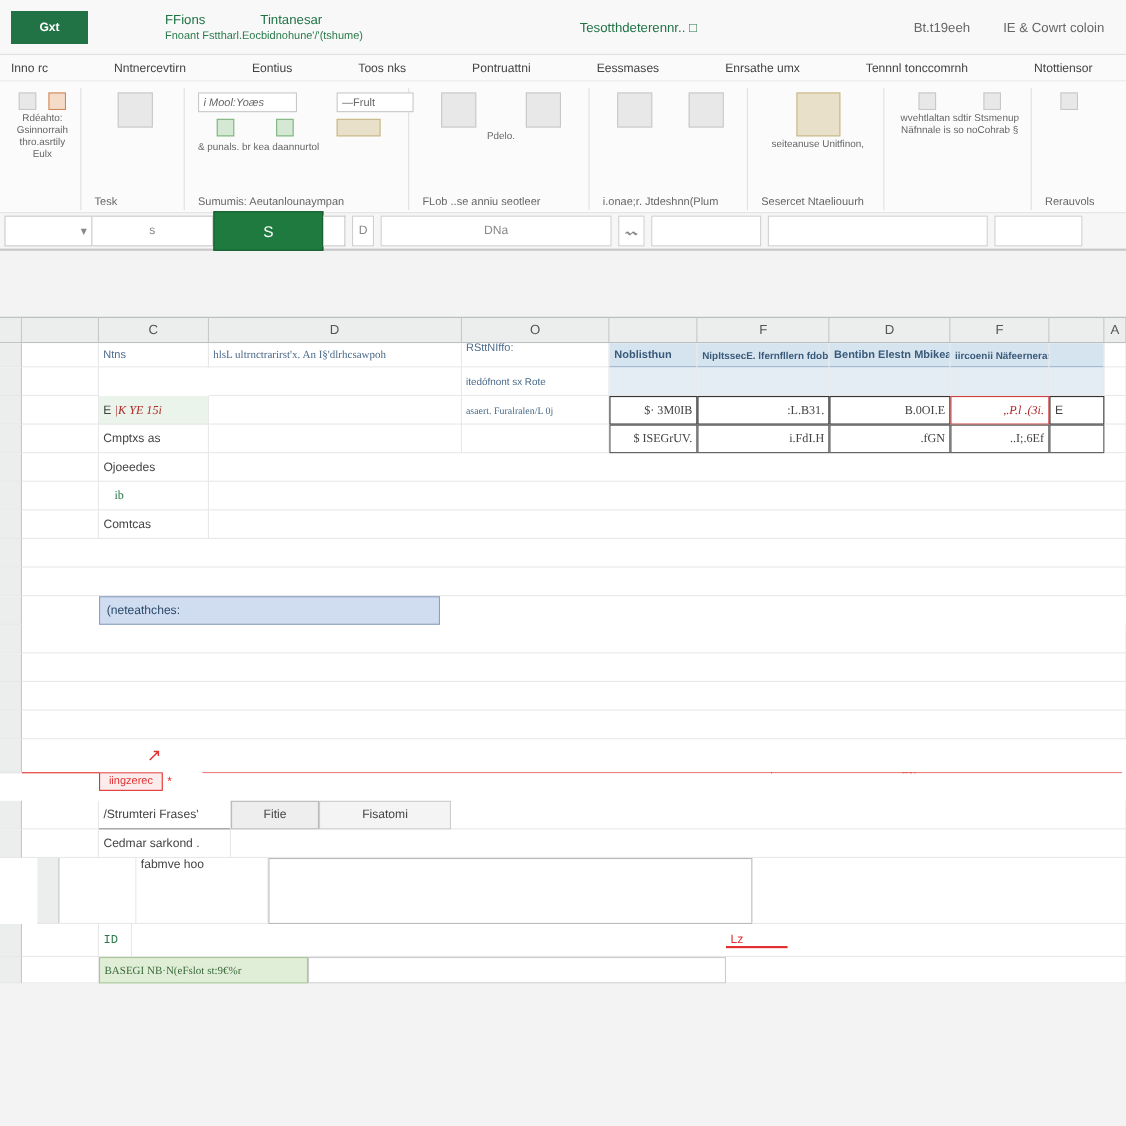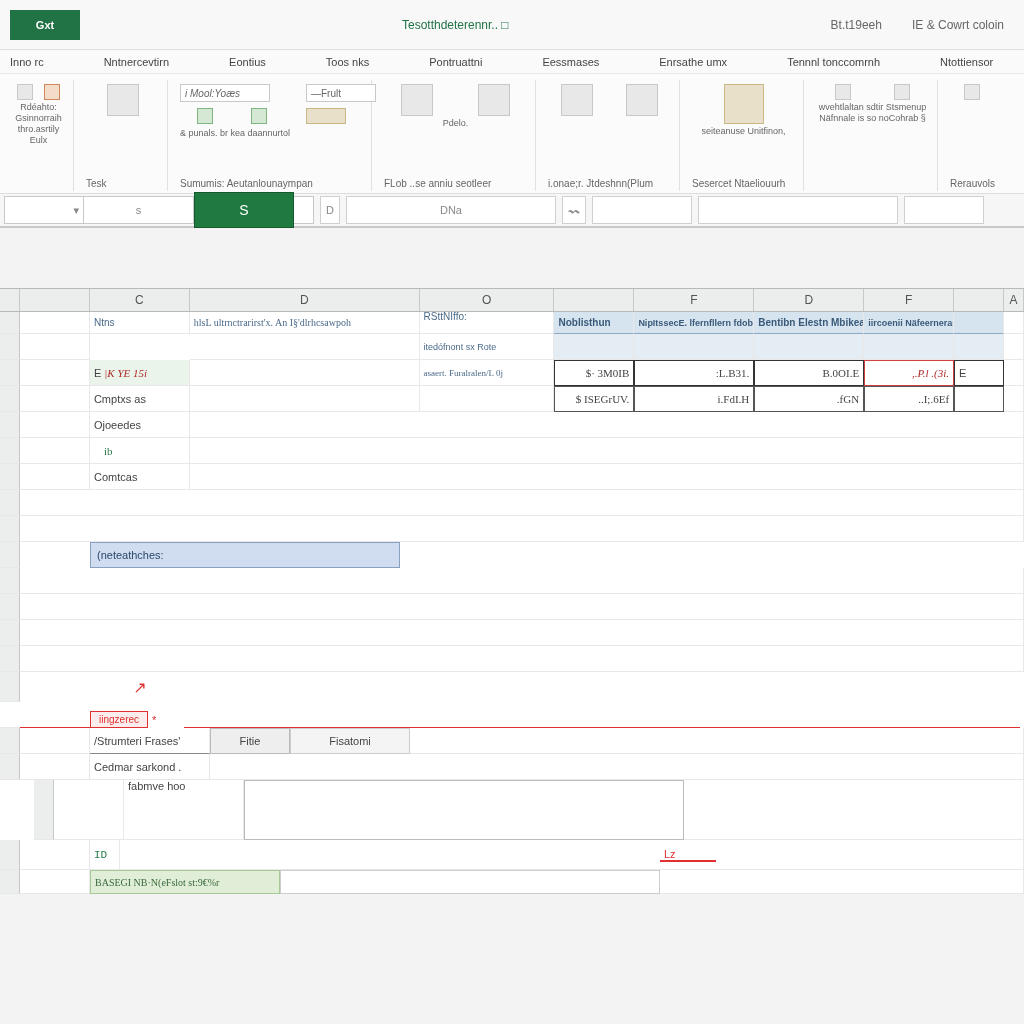--- a/index.html
+++ b/index.html
@@ -79,20 +79,27 @@
 .red-line { height: 1px; background: #e03030; }
 .red-btn { border: 1px solid #e03030; color: #e03030; padding: 2px 8px; font-size: 10px; background: #fdecec; }
 
 .green-row { background: #e0eed8; border: 1px solid #a8c898; }
 </style>
 </head>
 <body>
 
 <div class="title-bar">
   <div class="app-badge">Gxt</div>
+  <div class="title-tabs" style="flex-direction:column;gap:2px;">
+    <div style="display:flex;gap:50px;">
+      <span>FFions</span>
+      <span>Tintanesar</span>
+    </div>
+    <span style="font-size:10px;color:#2a7a4a;">Fnoant  Fsttharl.Eocbidnohune'/'(tshume)</span>
+  </div>
   <div class="title-center">Tesotthdeterennr.. □</div>
   <div class="title-right">
     <span>Bt.t19eeh</span>
     <span>IE &amp; Cowrt coloin</span>
   </div>
 </div>
 
 <div class="ribbon-tabs">
   <span>Inno rc</span>
   <span>Nntnercevtirn</span>
@@ -315,21 +322,21 @@
       <div class="cell" style="flex:1;"></div>
     </div>
 
   <div class="grid-row" style="height:30px;">
     <div class="row-head"></div>
     <div class="cell w-b" style="border:none;"></div>
     <div class="cell w-c" style="border:none;color:#e03030;font-size:16px;justify-content:center;">↗</div>
     <div class="cell" style="flex:1;border:none;"></div>
   </div>
 
-  <div class="grid-row" style="align-items:flex-end;">
+  <div class="grid-row" style="align-items:flex-start;">
     <div class="row-head"></div>
     <div class="cell w-b" style="border:none;border-bottom:1px solid #e03030;"></div>
     <div class="cell" style="width:90px;border:none;padding:0;">
       <span class="red-btn">iingzerec</span>
       <span style="color:#e03030;margin-left:4px;">*</span>
     </div>
     <div class="cell" style="flex:1;border:none;position:relative;">
       <div class="red-line" style="width:100%;"></div>
       <span style="position:absolute;left:520px;color:#e03030;">|</span>
       <span style="position:absolute;left:640px;color:#e03030;font-size:10px;">ext.</span>

